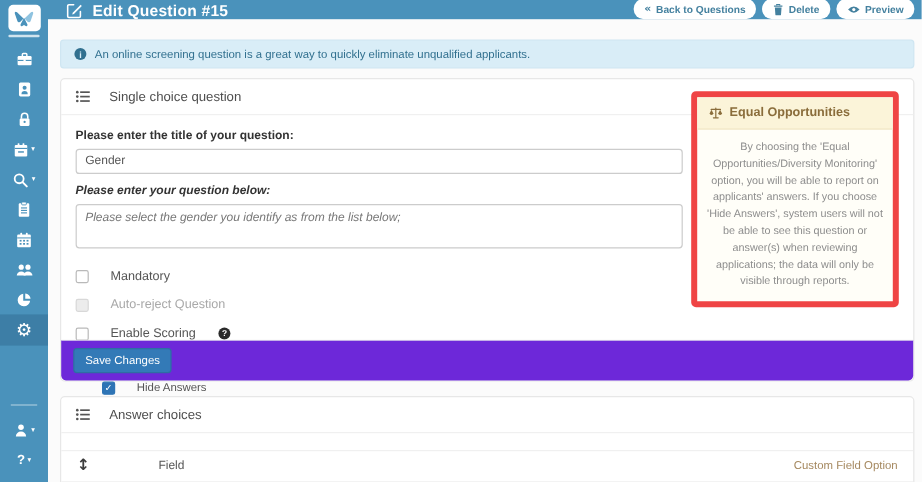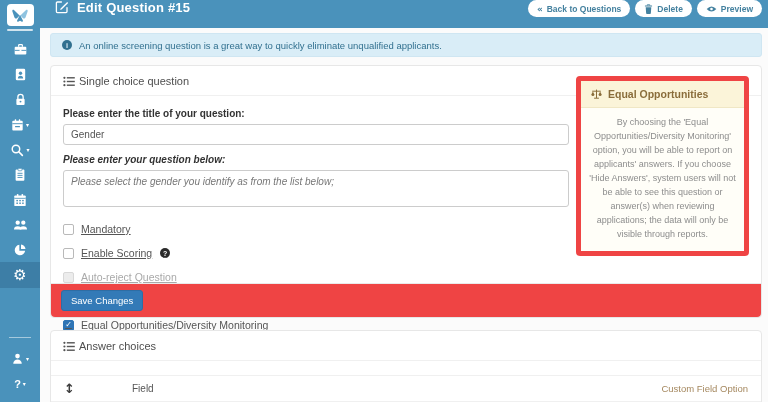--- a/index.html
+++ b/index.html
@@ -18,62 +18,62 @@
     cursor:pointer; color:#fff; position:relative; }
   .nav-ic.first { margin-top:6px; }
   .nav-ic.active { background:#3d7ea6; height:26px; }
   .caret { font-size:6px; color:#fff; margin-left:2px; line-height:1; }
   .side-spacer { flex:1; }
   .side-divider { width:22px; height:1px; background:rgba(255,255,255,.5); margin-bottom:8px; }
   .gear-glyph { font-size:15px; line-height:1; }
   .qmark { font-size:11px; font-weight:bold; }
 
   
-  .topbar { position:absolute; left:40px; top:0; right:0; height:28px; background:#4a92bb;
-    display:flex; align-items:flex-start; padding:0 6px 0 15px; }
+  .topbar { position:absolute; left:40px; top:0; right:0; height:16px; background:#4a92bb;
+    display:flex; align-items:flex-end; padding:0 6px 0 15px; }
   .topbar-title { color:#fff; font-size:13px; font-weight:bold; margin-left:8px; letter-spacing:.2px; }
   .topbar-actions { margin-left:auto; display:flex; gap:5px; }
   .pill-btn { height:17px; background:#fff; border:none; border-radius:9px; color:#44819f;
     font-family:"Liberation Sans",sans-serif; font-size:8.5px; font-weight:bold;
     display:flex; align-items:center; gap:4px; padding:0 9px; cursor:pointer; }
   .pill-btn .glyph { font-size:9px; font-weight:bold; }
 
   
   .content { position:absolute; left:40px; top:28px; right:0; bottom:0; padding:5px 6px 0 10px; }
   .alert-info { background:#d9edf7; border:1px solid #cfe6f2; border-radius:3px; height:24px;
     display:flex; align-items:center; gap:7px; padding:0 11px; color:#31708f; font-size:9.5px; }
   .info-circle { width:10px; height:10px; border-radius:50%; background:#31708f; color:#d9edf7;
     font-size:7.5px; font-weight:bold; display:flex; align-items:center; justify-content:center; flex:0 0 auto; }
 
   .panel { background:#fff; border:1px solid #e7e7e7; border-radius:4px; position:relative; }
   .panel-main { margin-top:8px; height:253px; }
-  .panel-heading { padding:9px 12px 8px 12px; display:flex; align-items:flex-end; gap:4px;
+  .panel-heading { padding:9px 12px 8px 12px; display:flex; align-items:flex-start; gap:16px;
     border-bottom:1px solid #f0f0f0; }
   .panel-heading .ph-title { font-size:11px; color:#4e4e4e; }
 
   .panel-body { padding:9px 12px 0 12px; }
   .form-col { width:506px; }
   .f-label { display:block; font-size:10px; font-weight:bold; color:#333; margin:3px 0 5px; }
   .f-input { width:100%; height:21px; border:1px solid #ccc; border-radius:3px; padding:0 7px;
     font-size:10px; color:#555; font-family:"Liberation Sans",sans-serif; background:#fff; }
   .f-textarea { width:100%; height:37px; border:1px solid #ccc; border-radius:3px; padding:4px 7px;
     font-size:10px; color:#777; font-family:"Liberation Sans",sans-serif; resize:none; line-height:1.3;font-style:italic; }
 
-  .cb-row { display:flex; align-items:center; gap:7px; margin-top:12px; font-size:10.5px; color:#555; cursor:pointer;text-decoration:underline; }
+  .cb-row { display:flex; align-items:center; gap:18px; margin-top:12px; font-size:10.5px; color:#555; cursor:pointer; }
   .cb-row.sub { margin-left:22px; font-size:9.5px; margin-top:10px; }
   .cb-row.disabled { color:#a9a9a9; cursor:default; }
   .cb { width:11px; height:11px; border:1px solid #b9b9b9; border-radius:2px; background:#fff;
     flex:0 0 auto; display:flex; align-items:center; justify-content:center; }
   .cb.checked { background:#2e74b5; border-color:#2e74b5; }
   .cb.checked::after { content:"✓"; font-family:"DejaVu Sans",sans-serif; color:#fff; font-size:8px; line-height:1; }
   .cb.disabled { background:#ececec; border-color:#d8d8d8; }
   .help-circle { width:10px; height:10px; border-radius:50%; background:#2b2b2b; color:#fff;
     font-size:7px; font-weight:bold; display:flex; align-items:center; justify-content:center; margin-left:1px; cursor:pointer; }
 
-  .panel-footer { position:absolute; left:0; right:0; bottom:0; background:#ef4444;
+  .panel-footer { position:absolute; left:0; right:0; bottom:0; background:#6d28d9;
     border-top:1px solid #eaeaea; border-radius:0 0 4px 4px; padding:6px 10px; }
   .btn-primary { background:#337ab7; border:1px solid #2e6da4; color:#fff; font-size:9.5px;
     font-family:"Liberation Sans",sans-serif; padding:4px 9px; border-radius:3px; cursor:pointer; }
 
   
   .eo-box { position:absolute; top:10px; right:12px; width:173px; border:5px solid #ef4444;
     border-radius:4px; background:#fffef8; overflow:hidden; }
   .eo-head { background:#fbf4d9; border-bottom:1px solid #f0e7c5; padding:7px 10px;
     display:flex; align-items:center; gap:6px; color:#8a6d3b; font-size:10.5px; font-weight:bold; }
   .eo-body { padding:8px 8px 10px; font-size:9px; color:#8d8d8d; text-align:center; line-height:1.55; }
@@ -268,36 +268,32 @@
       <div class="form-col">
         <label class="f-label">Please enter the title of your question:</label>
         <input class="f-input" type="text" value="Gender" style="">
         <label class="f-label" style="margin-top:9px;font-style:italic;">Please enter your question below:</label>
         <textarea class="f-textarea" style="">Please select the gender you identify as from the list below;</textarea>
 
         <div class="cb-row">
           <span class="cb"></span>
           <span>Mandatory</span>
         </div>
+        <div class="cb-row disabled">
+          <span class="cb disabled"></span>
+          <span>Auto-reject Question</span>
+        </div>
         <div class="cb-row">
           <span class="cb"></span>
           <span>Enable Scoring</span>
           <span class="help-circle">?</span>
         </div>
-        <div class="cb-row disabled">
-          <span class="cb disabled"></span>
-          <span>Auto-reject Question</span>
-        </div>
         <div class="cb-row">
           <span class="cb"></span>
           <span>Hide Answers from Hiring Managers</span>
-        </div>
-        <div class="cb-row">
-          <span class="cb checked"></span>
-          <span>Equal Opportunities/Diversity Monitoring</span>
         </div>
         <div class="cb-row sub">
           <span class="cb checked"></span>
           <span>Hide Answers</span>
         </div>
       </div>
     </div>
 
     <div class="eo-box">
       <div class="eo-head">

